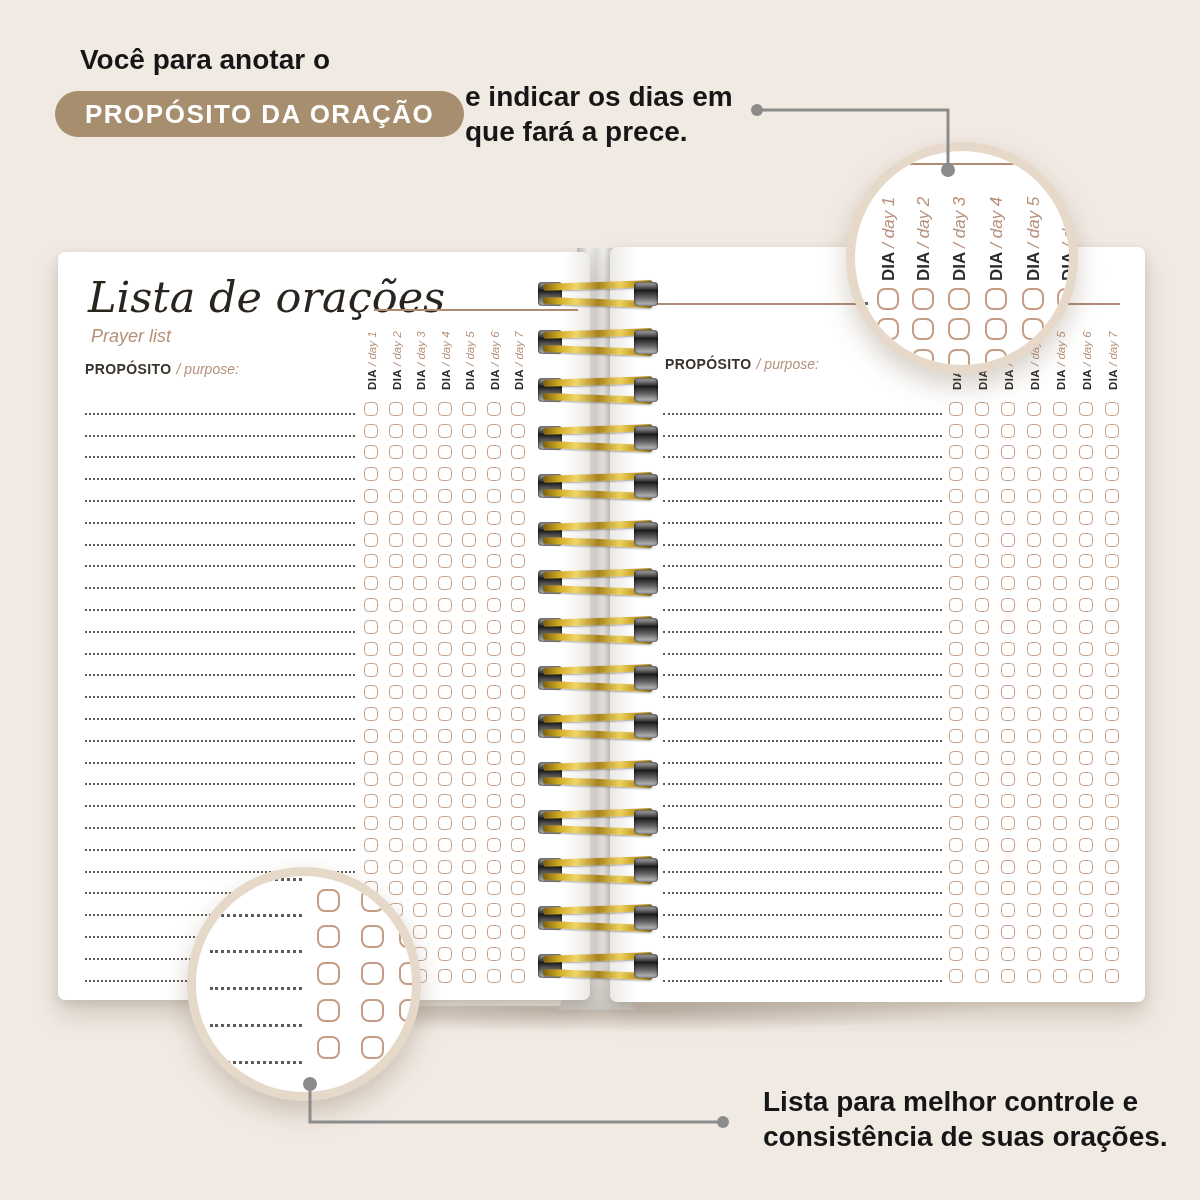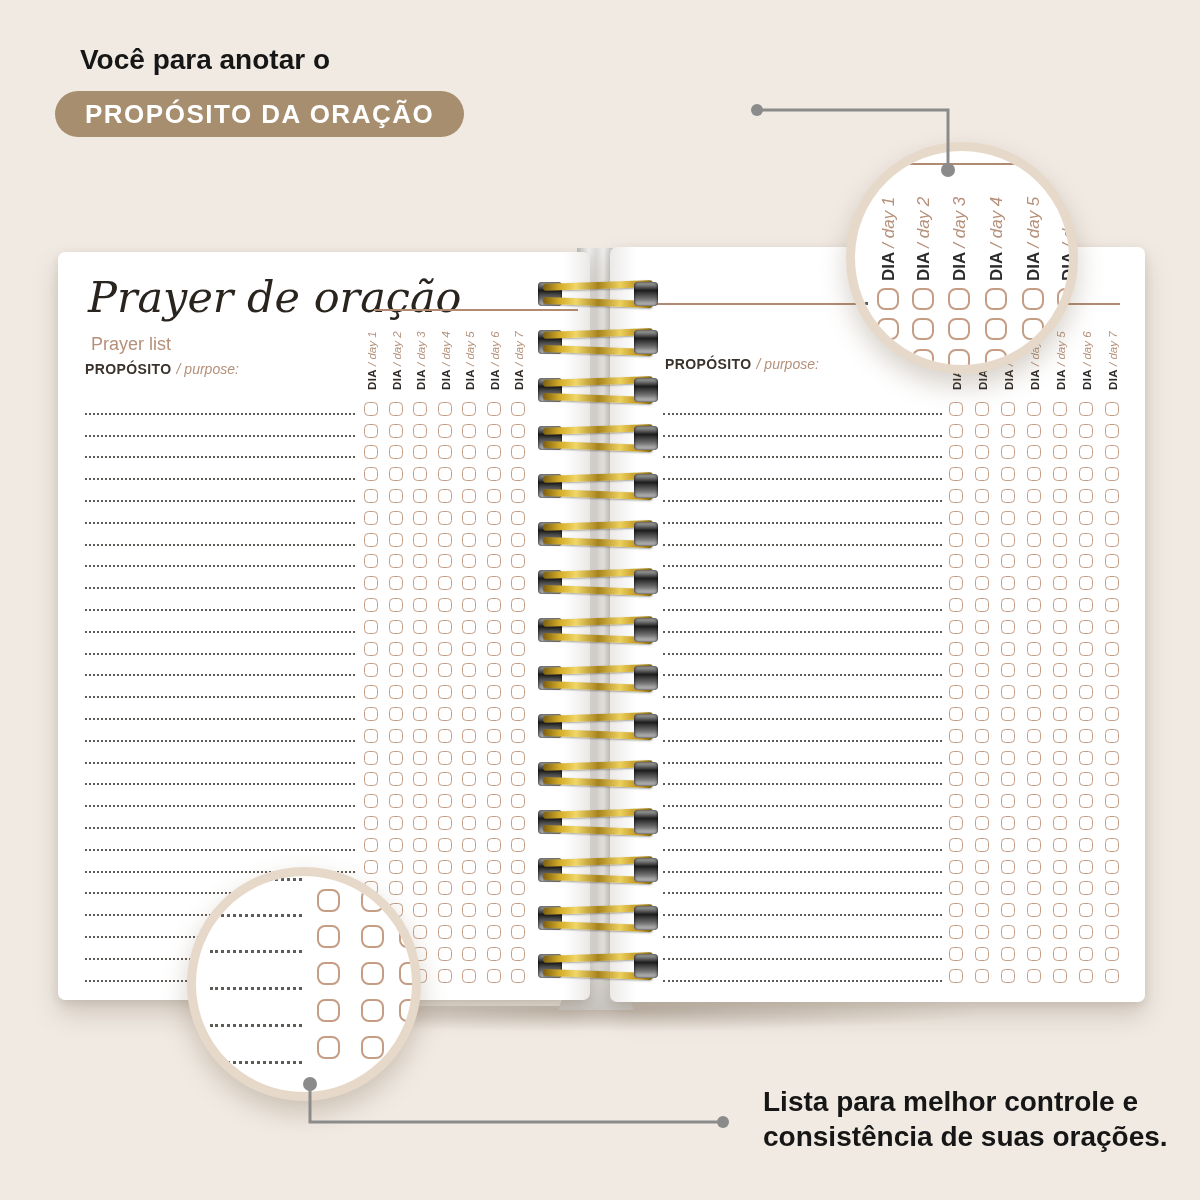--- a/index.html
+++ b/index.html
@@ -34,21 +34,21 @@
     box-shadow:0 14px 26px rgba(100,80,60,.22), 0 3px 8px rgba(100,80,60,.14);}
   .page-left{left:58px;top:252px;width:532px;height:748px;}
   .page-left::after{content:'';position:absolute;top:0;bottom:0;right:0;width:26px;border-radius:0 7px 7px 0;
     background:linear-gradient(270deg, rgba(60,45,30,.10), rgba(60,45,30,0));}
   .page-right{left:610px;top:247px;width:535px;height:755px;}
   .page-right::before{content:'';position:absolute;top:0;bottom:0;left:0;width:26px;border-radius:7px 0 0 7px;
     background:linear-gradient(90deg, rgba(60,45,30,.10), rgba(60,45,30,0));}
 
   .title{position:absolute;left:30px;top:20px;font-family:"DejaVu Serif",serif;font-style:italic;
     font-size:43px;color:#2a241f;}
-  .subtitle{position:absolute;left:33px;top:74px;font-size:18px;color:var(--accent-brown,#b5907a);margin-top:8px;}
+  .subtitle{position:absolute;left:33px;top:74px;font-size:18px;font-style:italic;color:var(--accent-brown,#b5907a);}
   .rule{position:absolute;height:2px;background:var(--rule-brown,#b08b71);}
   .rule-left{left:316px;top:57px;width:204px;}
   .rule-right{left:10px;top:56px;width:500px;}
   .purpose{position:absolute;font-size:14px;white-space:nowrap;}
   .purpose .p1{font-weight:bold;color:#3a332c;letter-spacing:.4px;}
   .purpose .p2{font-style:italic;color:var(--accent-brown,#b5907a);margin-left:5px;}
   .purpose-left{left:27px;top:109px;}
   .purpose-right{left:55px;top:109px;}
 
   .hdr{position:absolute;white-space:nowrap;font-size:11.5px;transform:rotate(-90deg);transform-origin:0 0;}
@@ -93,29 +93,30 @@
   #connectors .stroke{stroke:var(--connector-gray,#8b8b8b);stroke-width:3;fill:none;}
   #connectors .dot{fill:var(--connector-gray,#8b8b8b);}
 </style>
 </head>
 <body>
 
 <div id="stage" style="--background: #f1eae3; --badge-bg: #a68e6e; --badge-text: #ffffff; --text-dark: #161616; --accent-brown: #b5907a; --rule-brown: #b08b71; --checkbox-border: #c59d84; --dotted-line: #5f5b57; --connector-gray: #8b8b8b; --circle-border: #e6d9c9; --page-white: #ffffff; --spiral-gold: #d4ac28;">
 
   <div class="intro">Você para anotar o</div>
   <div class="badge">PROPÓSITO DA ORAÇÃO</div>
+  <div class="days-note">e indicar os dias em que fará a prece.</div>
   <div class="benefit">Lista para melhor controle e consistência de suas orações.</div>
 
   <div class="floor-shadow"></div>
   <div class="under-sheet"></div>
   <div class="spine"></div>
   <div class="spine-foot"></div>
 
   <div class="page page-left">
-    <div class="title">Prayer de oração</div>
+    <div class="title">Lista de orações</div>
     <div class="subtitle">Prayer list</div>
     <div class="rule rule-left"></div>
     <div class="purpose purpose-left">
       <span class="p1">PROPÓSITO</span><span class="p2">/ purpose:</span>
     </div>
     <div class="hdrs" id="hdr-left">
         <div class="hdr" style="left: 308px; top: 138px; position: absolute;"><span class="dia">DIA</span><span class="day">/ day 1</span></div>
         <div class="hdr" style="left: 332.5px; top: 138px; position: absolute;"><span class="dia">DIA</span><span class="day">/ day 2</span></div>
         <div class="hdr" style="left: 357px; top: 138px; position: absolute;"><span class="dia">DIA</span><span class="day">/ day 3</span></div>
         <div class="hdr" style="left: 381.5px; top: 138px; position: absolute;"><span class="dia">DIA</span><span class="day">/ day 4</span></div>

